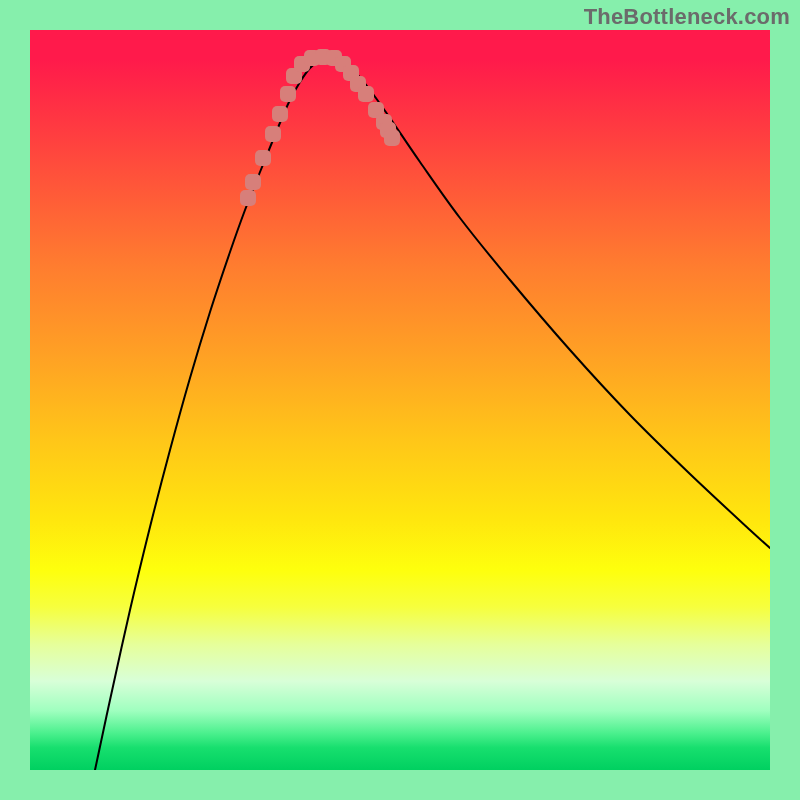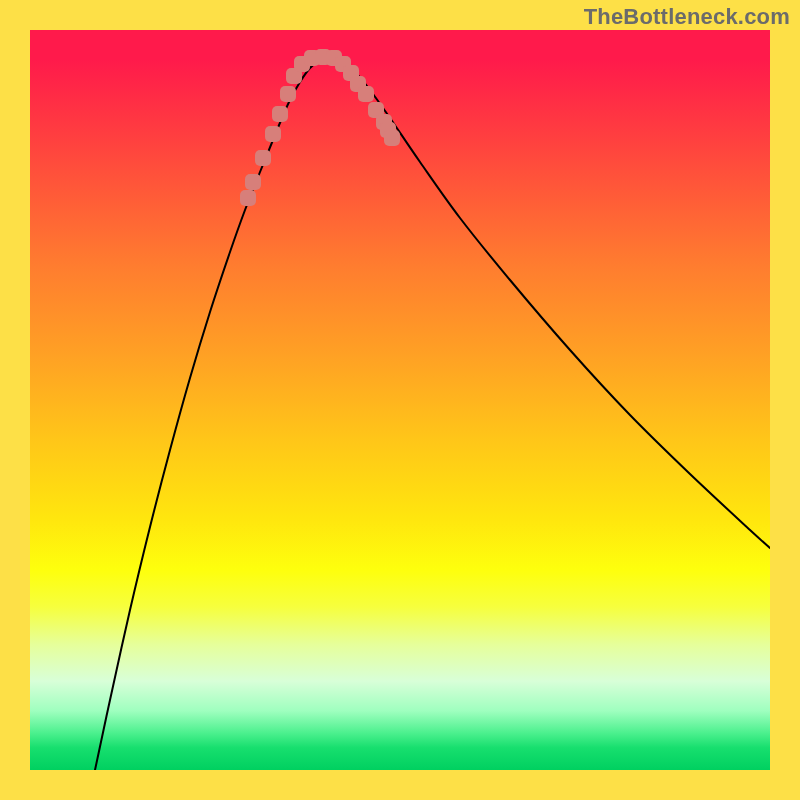--- a/index.html
+++ b/index.html
@@ -9,21 +9,21 @@
     height: 800px;
     background: #000;
     overflow: hidden;
   }
   .frame {
     position: absolute;
     left: 0;
     top: 0;
     width: 800px;
     height: 800px;
-    background: #fde047;
+    background: #86efac;
   }
   .plot {
     position: absolute;
     left: 30px;
     top: 30px;
     width: 740px;
     height: 740px;
     background: linear-gradient(
       to bottom,
       #ff1a4b 0%,

